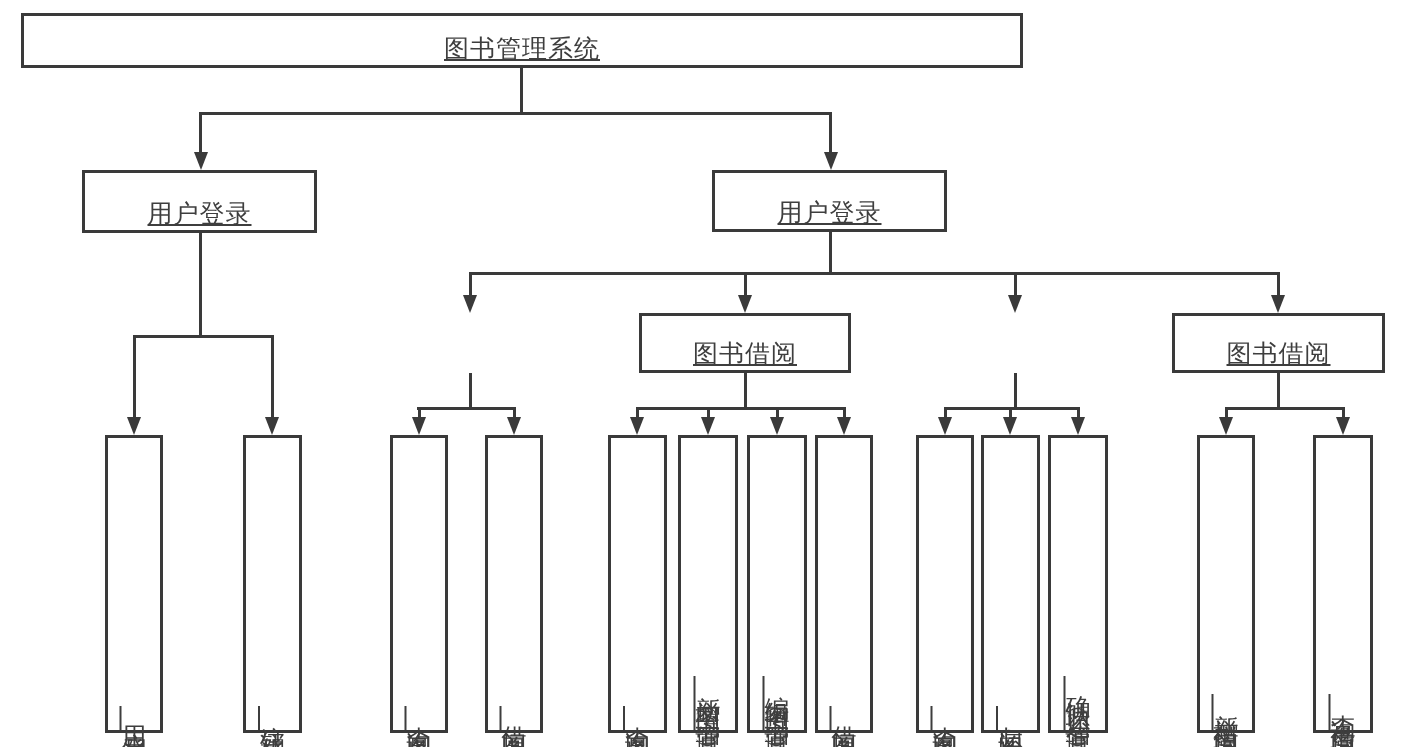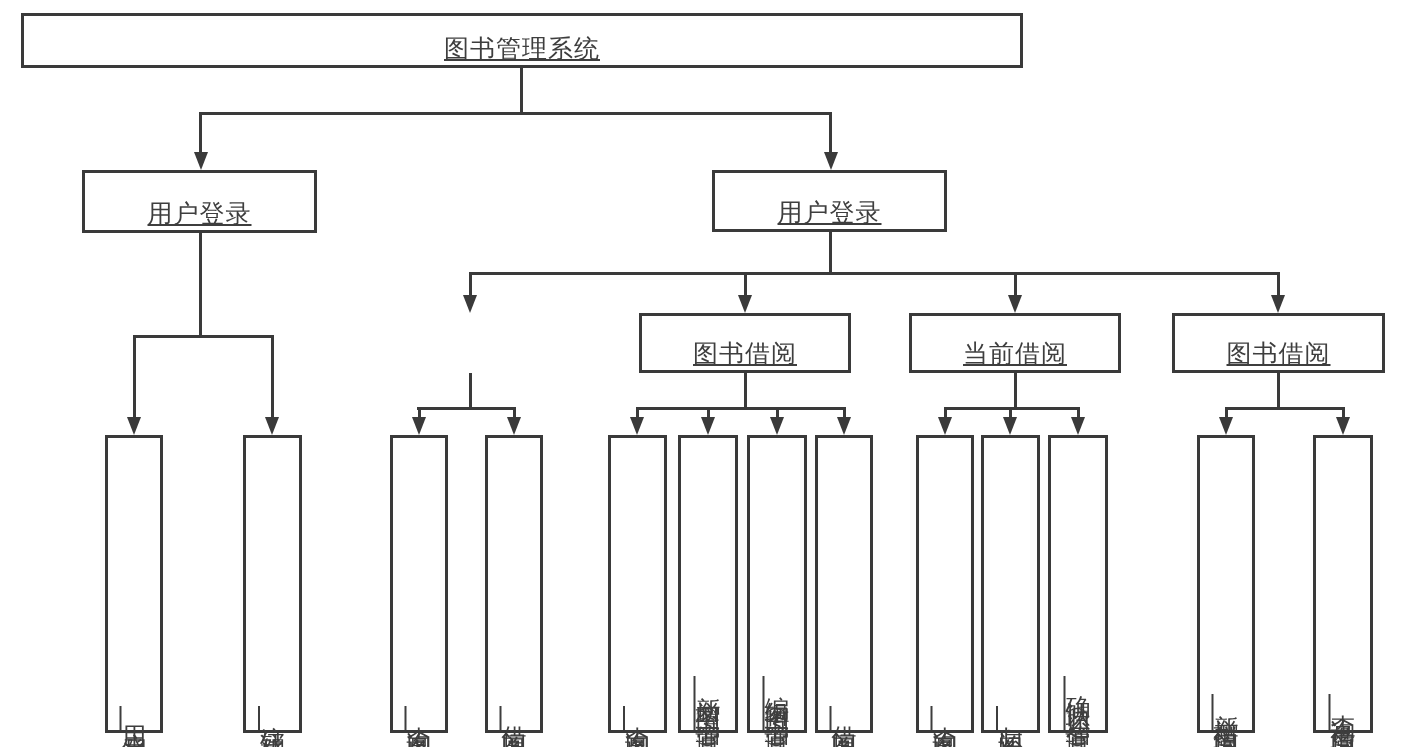--- a/index.html
+++ b/index.html
@@ -97,23 +97,20 @@
   <div class="line" style="left:1014px;top:272px;width:3px;height:25px;"></div>
   <div class="line" style="left:1277px;top:272px;width:3px;height:25px;"></div>
   <div class="arrow" style="left:463px;top:295px;"></div>
   <div class="arrow" style="left:738px;top:295px;"></div>
   <div class="arrow" style="left:1008px;top:295px;"></div>
   <div class="arrow" style="left:1271px;top:295px;"></div>
 
   <div class="node" style="left:639px;top:313px;width:212px;height:60px;">
     <span class="hlabel">图书借阅</span>
   </div>
-  <div class="node" style="left:909px;top:313px;width:212px;height:60px;">
-    <span class="hlabel">当前借阅</span>
-  </div>
   <div class="node" style="left:1172px;top:313px;width:213px;height:60px;">
     <span class="hlabel">图书借阅</span>
   </div>
 
   <div class="line" style="left:469px;top:373px;width:3px;height:34px;"></div>
   <div class="line" style="left:417px;top:407px;width:99px;height:3px;"></div>
   <div class="line" style="left:418px;top:407px;width:3px;height:12px;"></div>
   <div class="line" style="left:513px;top:407px;width:3px;height:12px;"></div>
   <div class="arrow" style="left:412px;top:417px;"></div>
   <div class="arrow" style="left:507px;top:417px;"></div>

